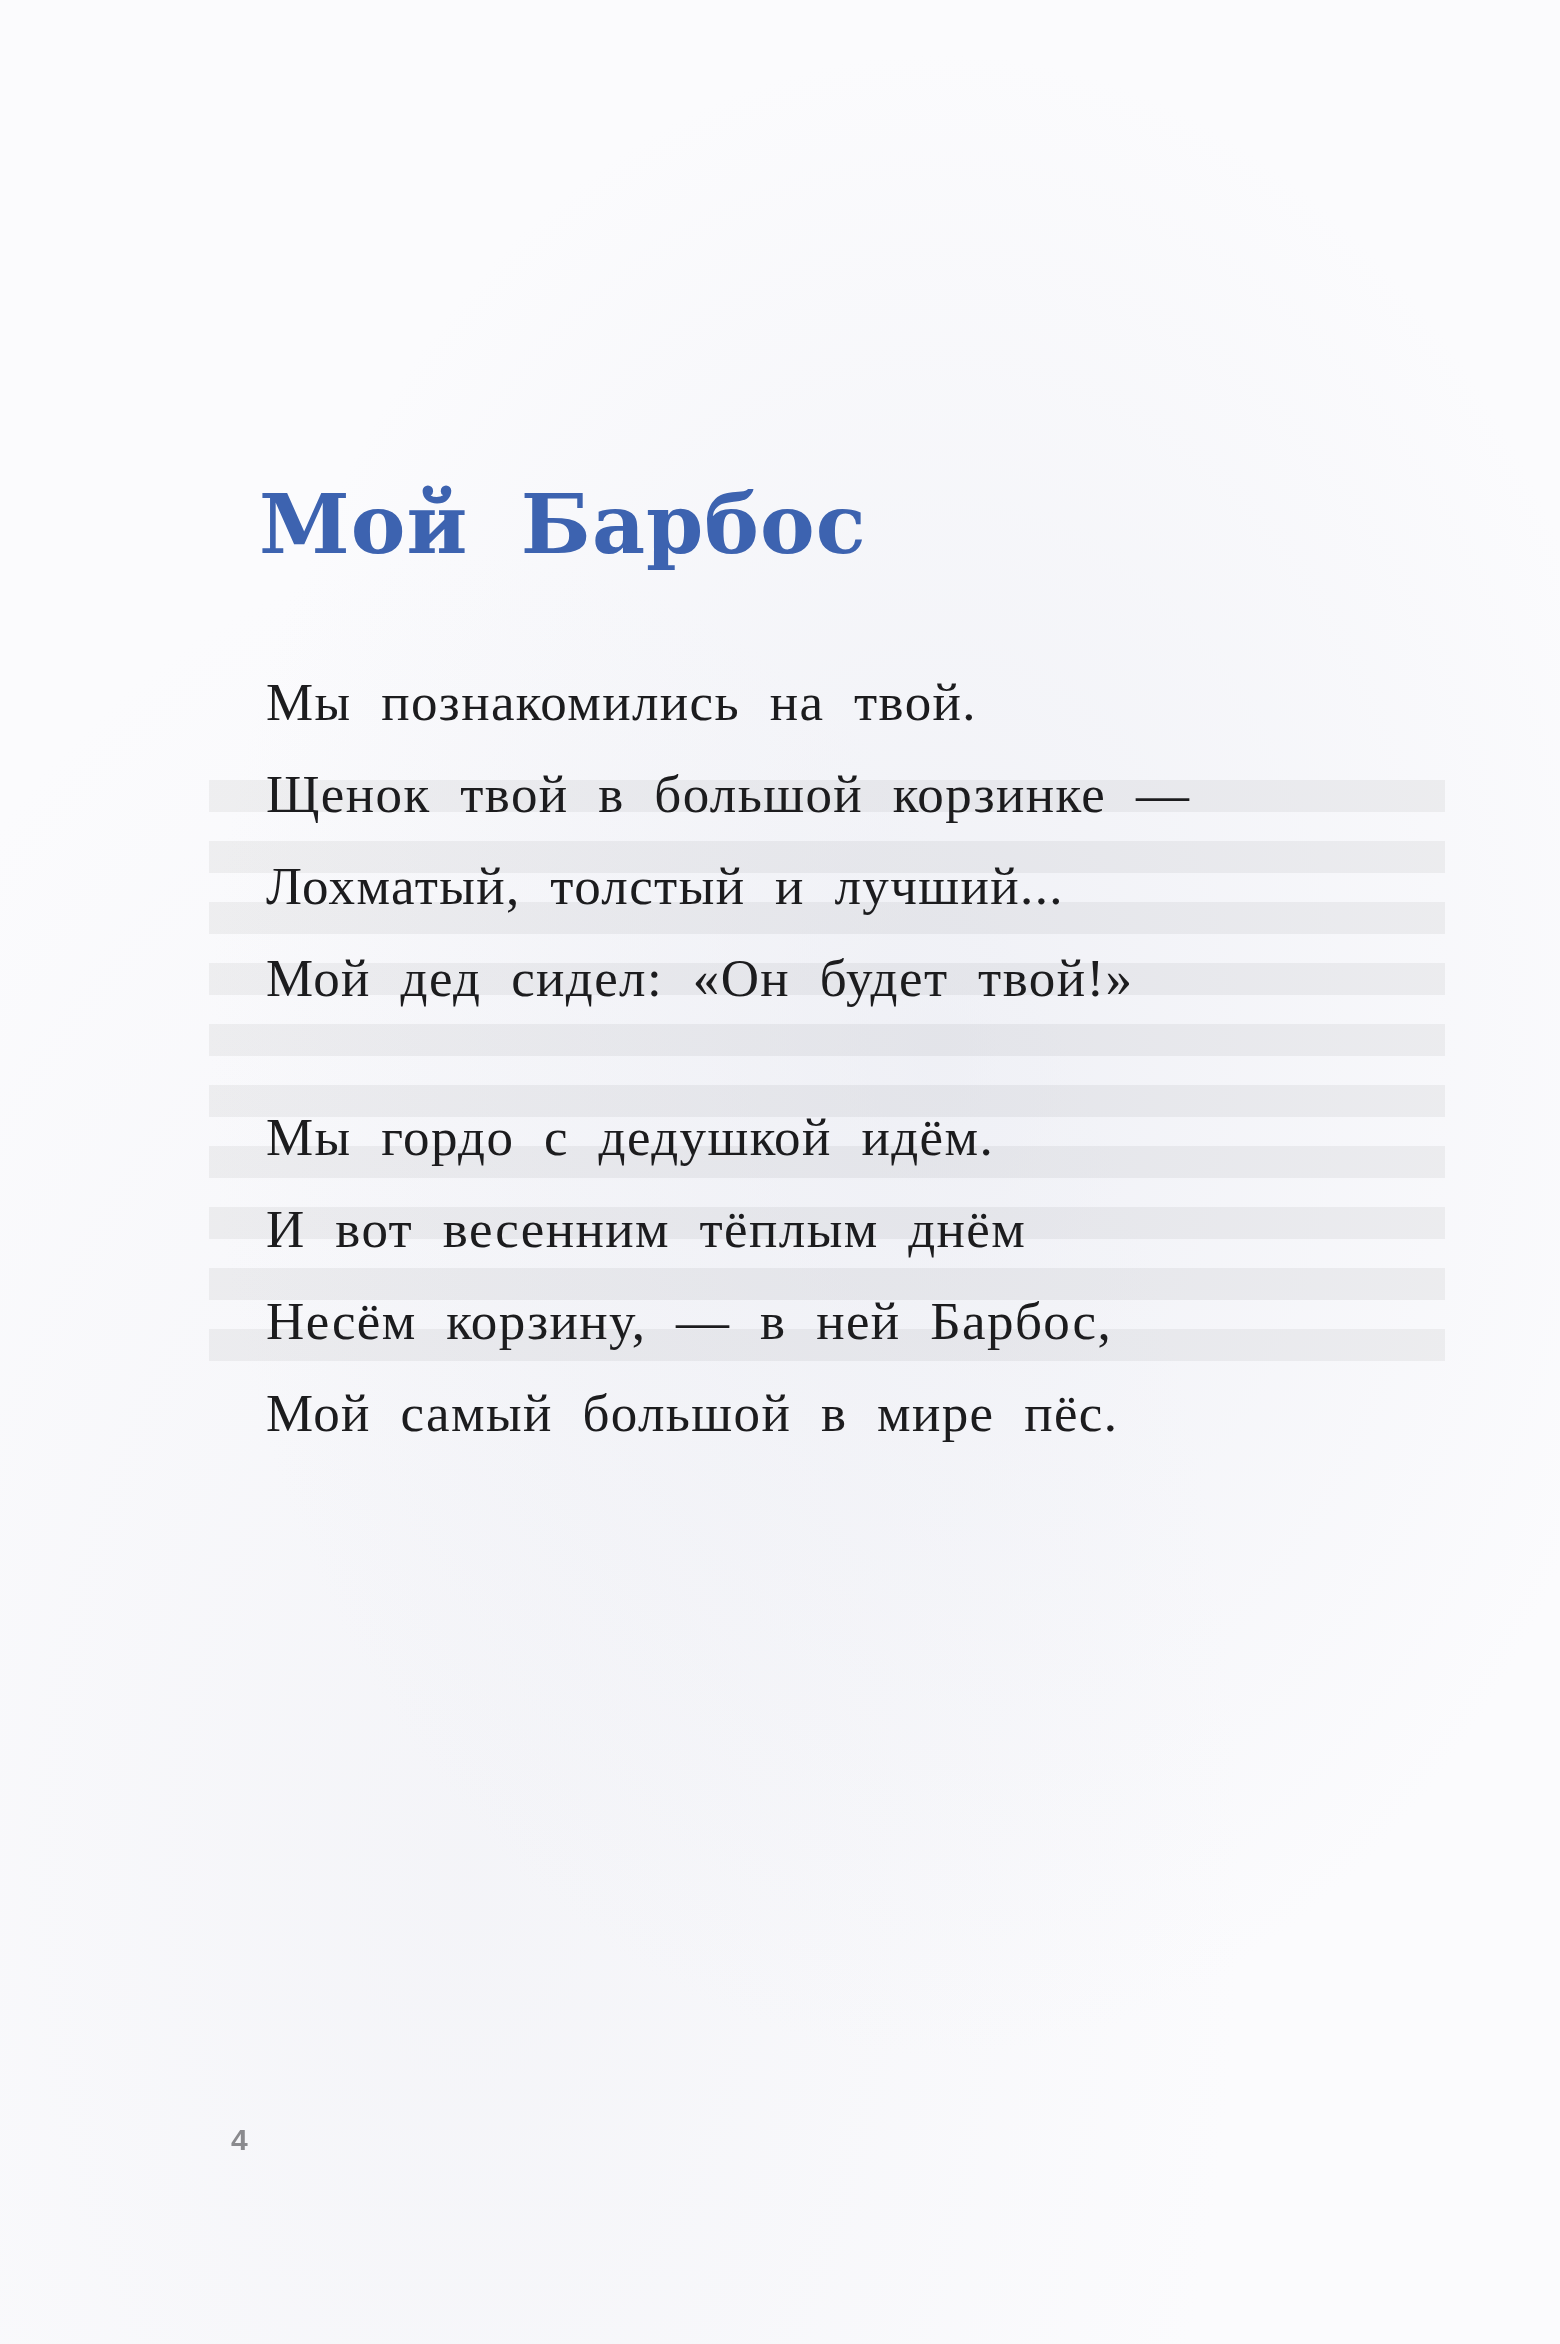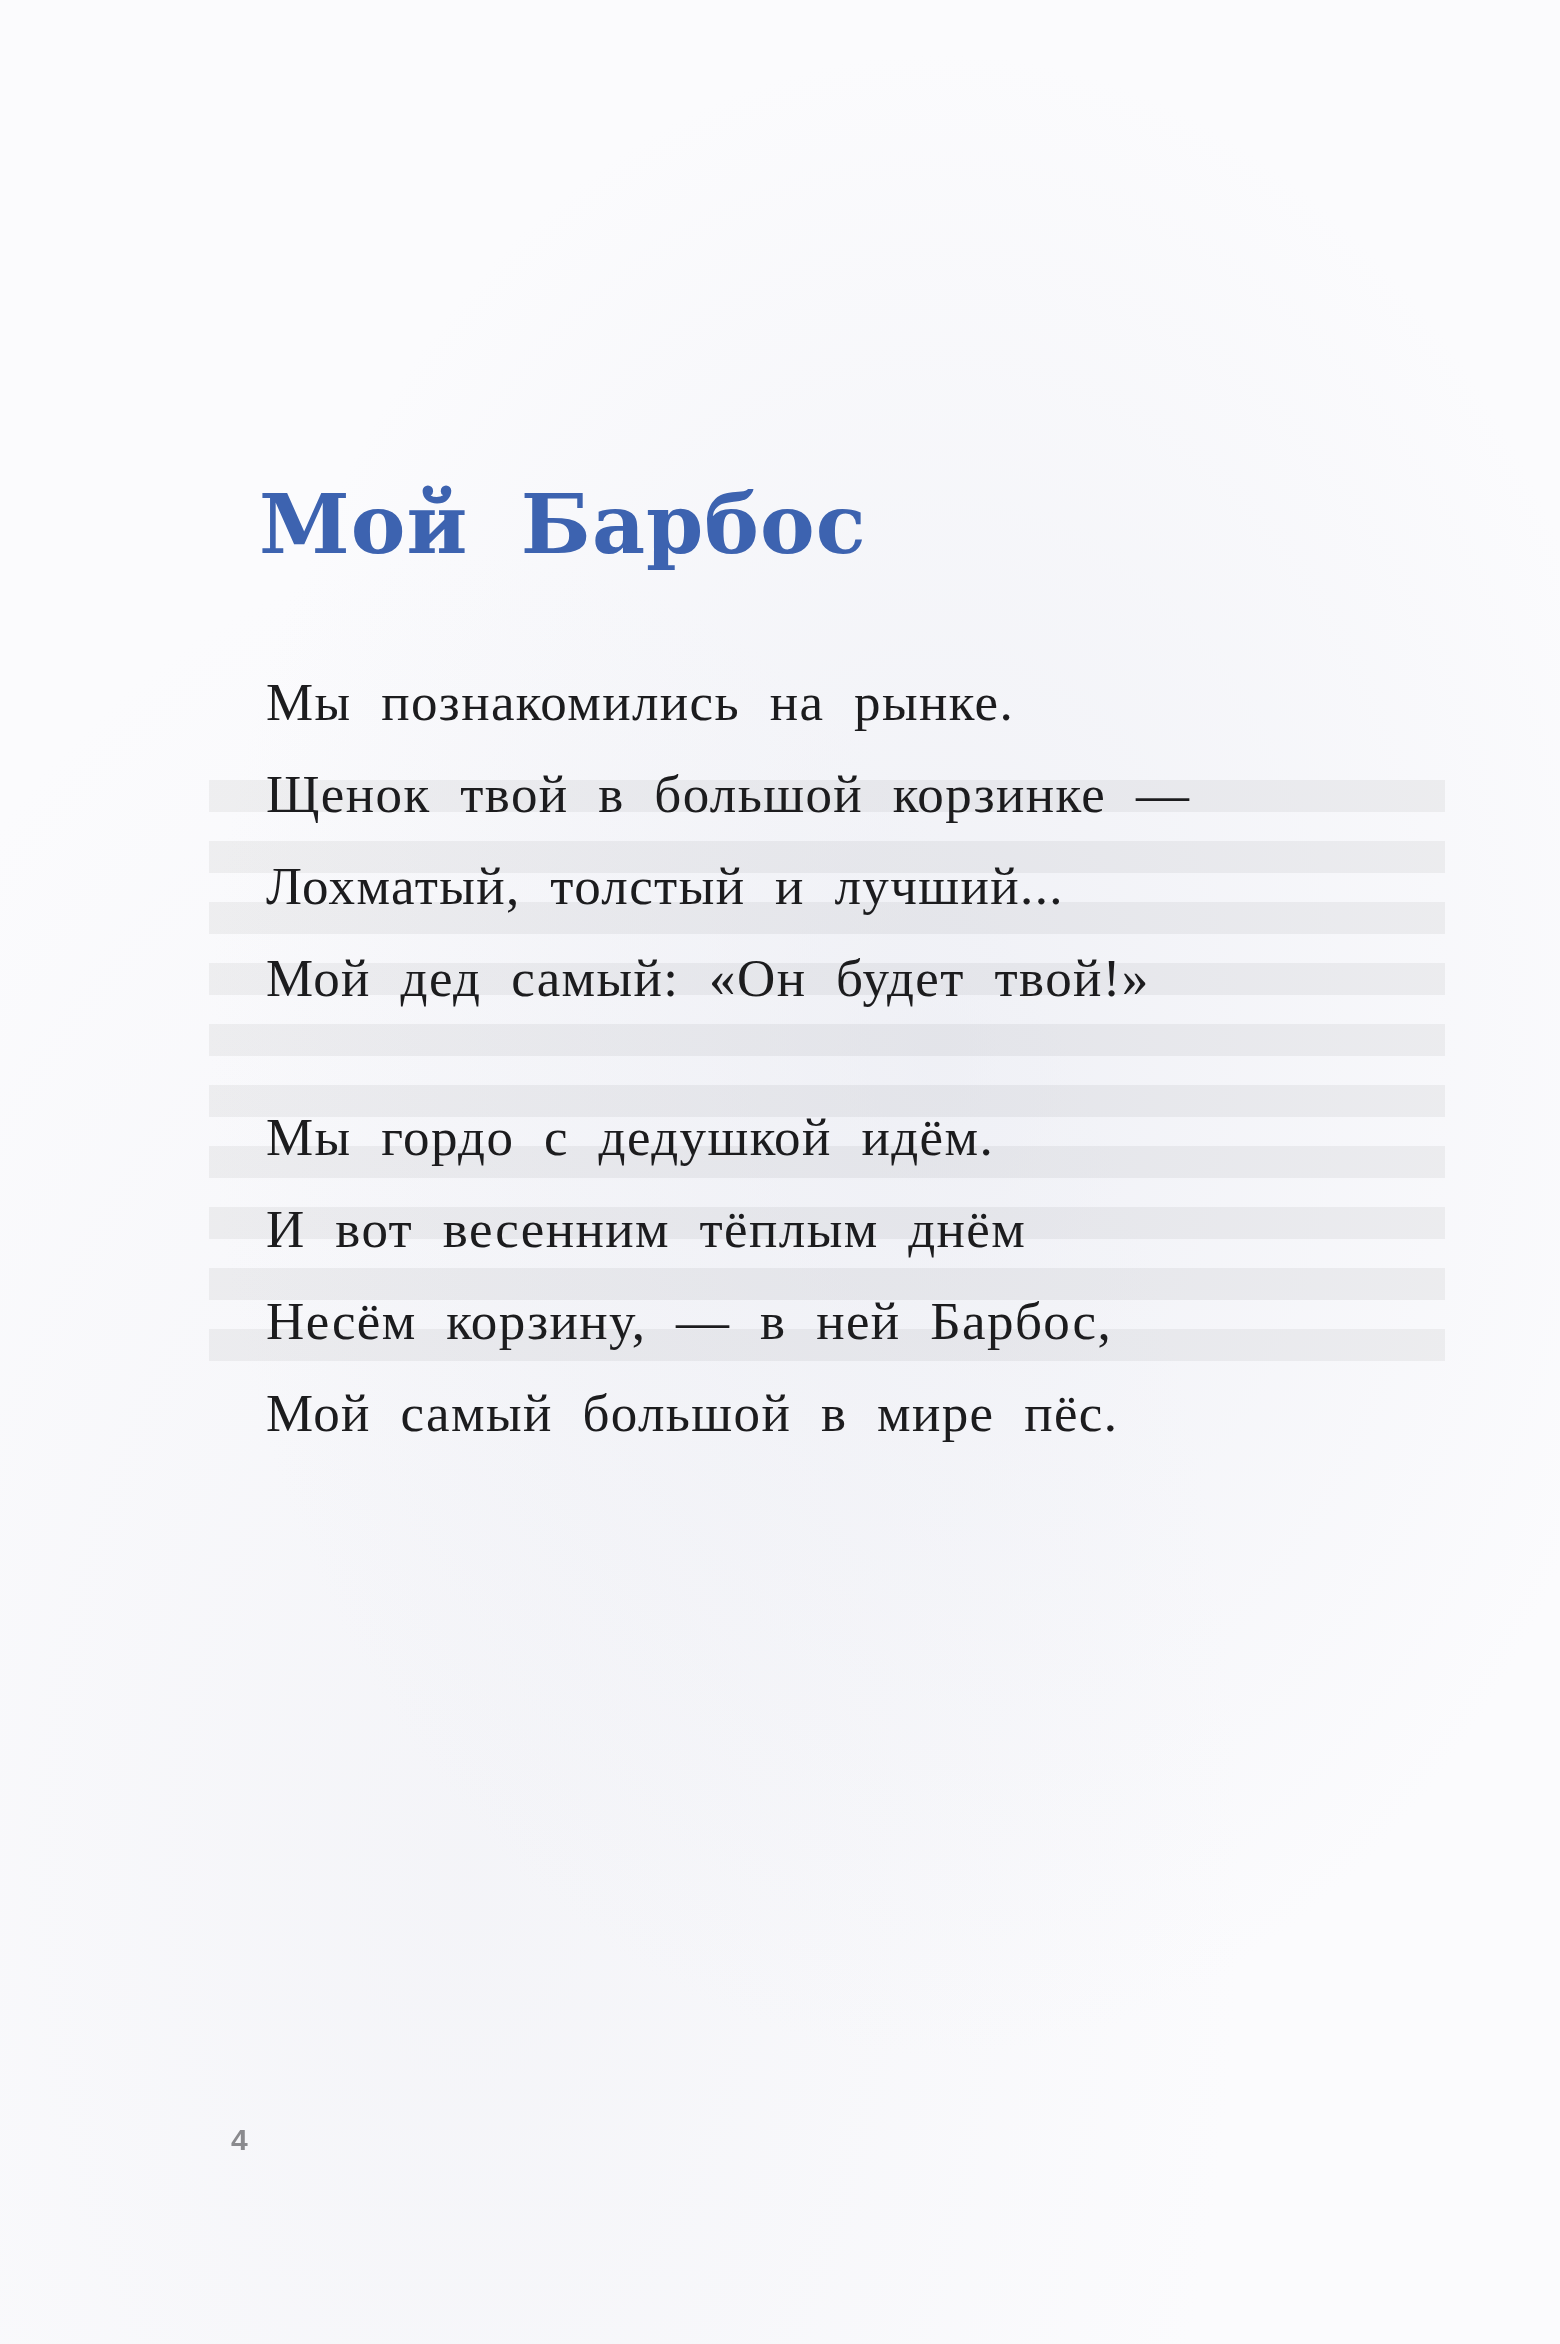--- a/index.html
+++ b/index.html
@@ -88,24 +88,24 @@
 </head>
 <body>
 
 <div class="page">
   <div class="bleed"></div>
 
   <h1 class="title">Мой Барбос</h1>
 
   <div class="poem">
     <ul class="stanza">
-      <li class="line">Мы познакомились на рынке.</li>
+      <li class="line">Мы познакомились на твой.</li>
       <li class="line">Щенок твой в большой корзинке —</li>
       <li class="line">Лохматый, толстый и лучший...</li>
-      <li class="line">Мой дед самый: «Он будет твой!»</li>
+      <li class="line">Мой дед сидел: «Он будет твой!»</li>
     </ul>
     <ul class="stanza">
       <li class="line">Мы гордо с дедушкой идём.</li>
       <li class="line">И вот весенним тёплым днём</li>
       <li class="line">Несём корзину, — в ней Барбос,</li>
       <li class="line">Мой самый большой в мире пёс.</li>
     </ul>
   </div>
 
   <div class="page-number">4</div>

